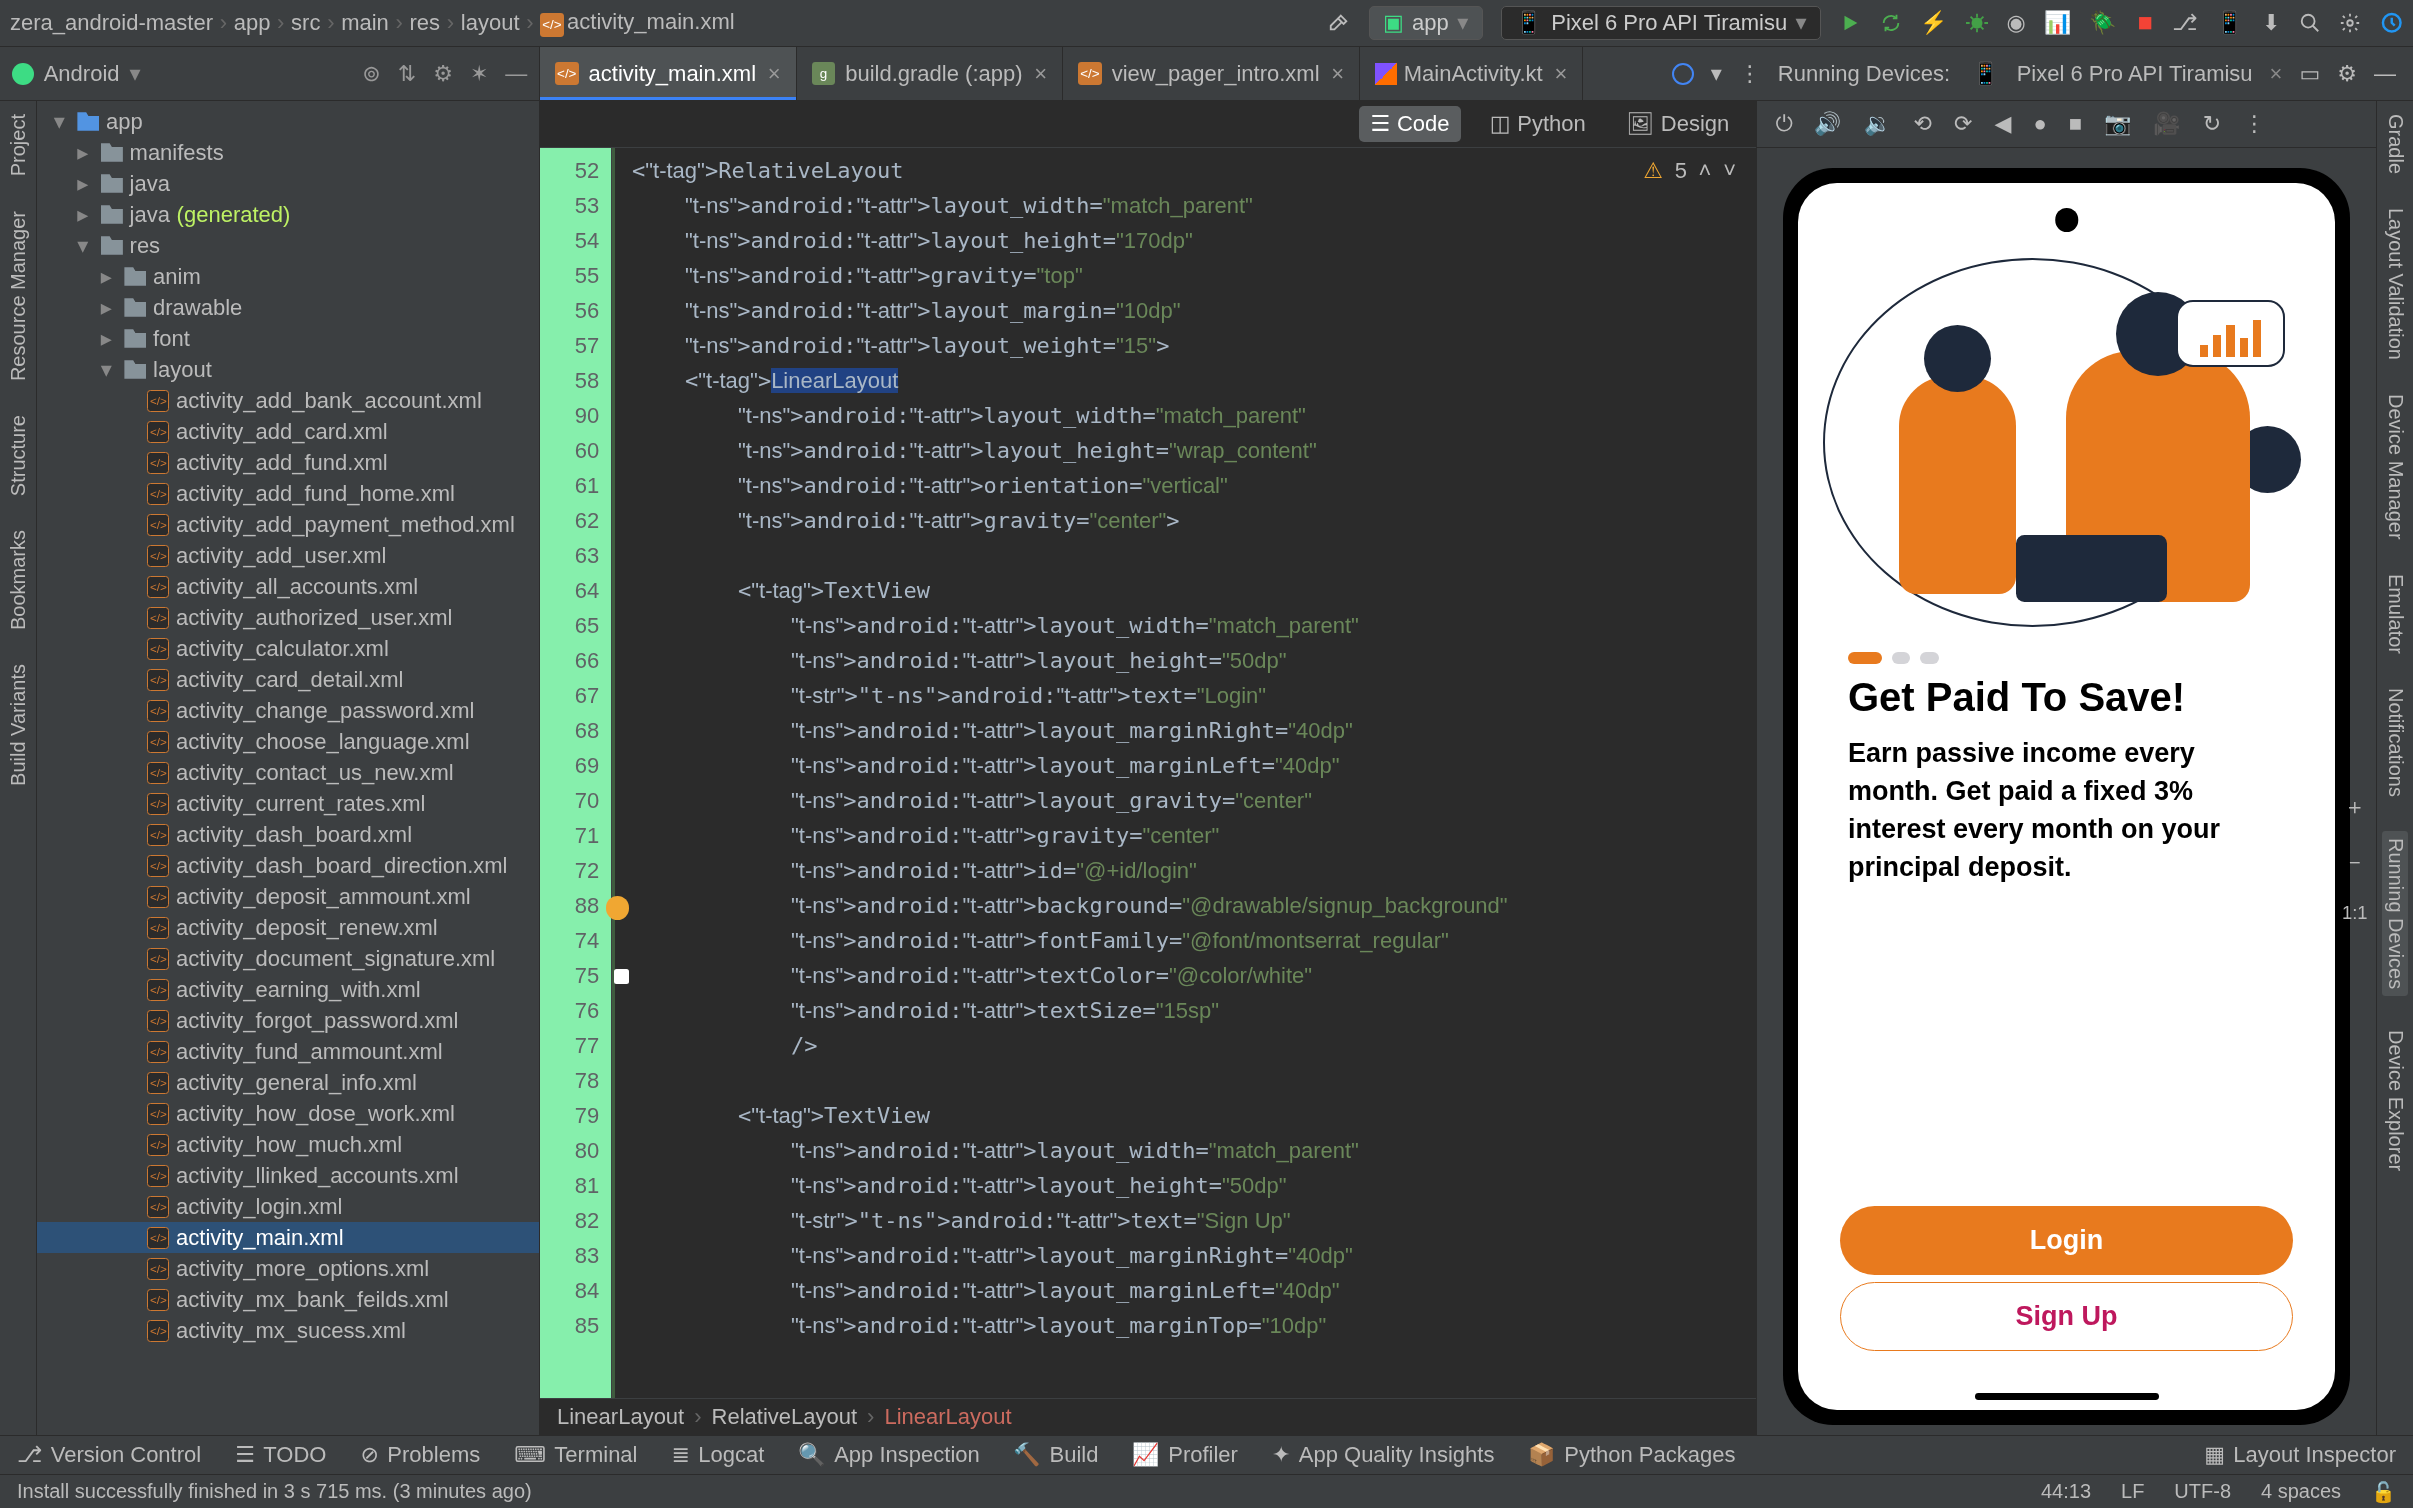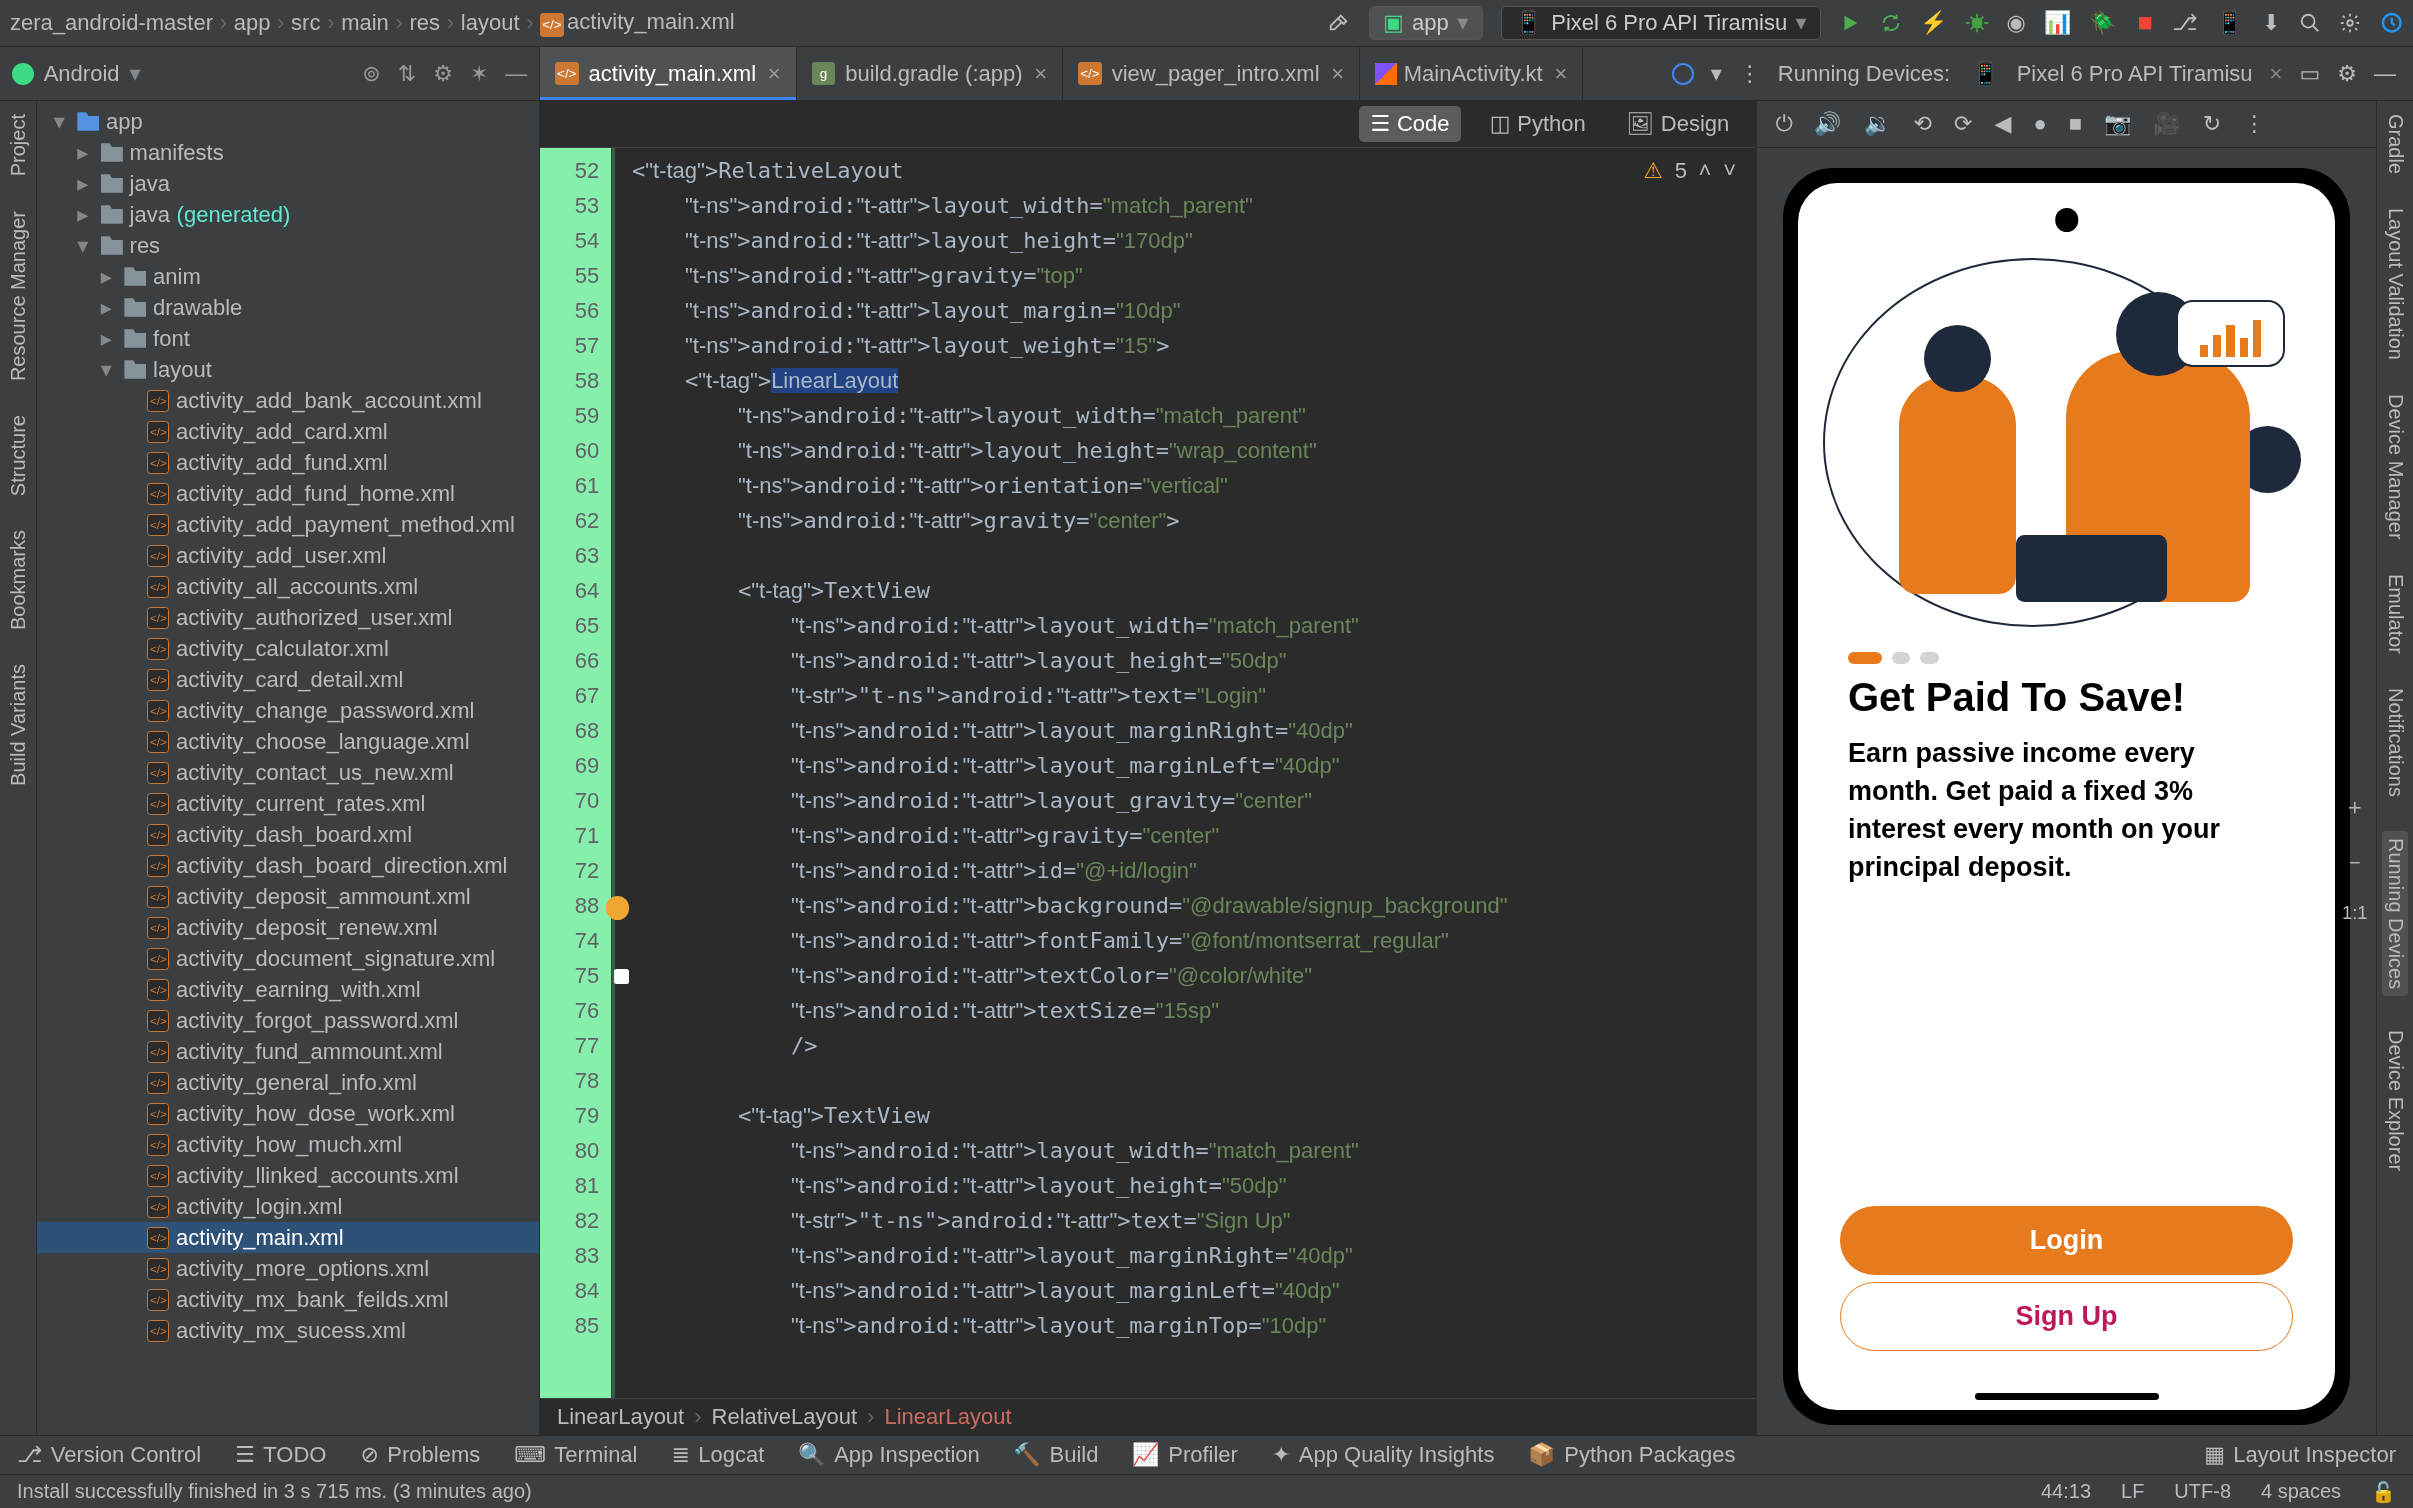--- a/index.html
+++ b/index.html
@@ -87,21 +87,21 @@
 .tree-row .chev { color:#888; width:17px; display:inline-block; }
 .folder-ico {
   display:inline-block; width:22px; height:18.4px; background:#87939a;
   clip-path: polygon(0 0,40% 0,50% 20%,100% 20%,100% 100%,0 100%);
 }
 .xml-file-ico {
   display:inline-flex; width:22px; height:22px; background:#2b2b2b;
   border:0.8px solid #cc7832; border-radius:3.4px; align-items:center;
   justify-content:center; color:#cc7832; font-size:11.7px;
 }
-.tree-row .dim { color:#5eead4; }
+.tree-row .dim { color:#bef264; }
 
 
 .editorcol { flex:1; display:flex; flex-direction:column; background:#2b2b2b; min-width:0; }
 .editor-toolbar {
   height:47px; display:flex; justify-content:flex-end; align-items:center;
   padding:0 15px; gap:17px; border-bottom:0.8px solid #3c3f41;
 }
 .view-btn {
   display:flex; align-items:center; gap:6.7px; padding:5px 11.7px; border-radius:5px; color:#bbb;
 }
@@ -636,21 +636,21 @@
     </div>
     <div class="editor-body">
       <div class="gutter" id="gutter">
           <div>52</div>
           <div>53</div>
           <div>54</div>
           <div>55</div>
           <div>56</div>
           <div>57</div>
           <div>58</div>
-          <div>59</div>
+          <div>90</div>
           <div>60</div>
           <div>61</div>
           <div>62</div>
           <div>63</div>
           <div>64</div>
           <div>65</div>
           <div>66</div>
           <div>67</div>
           <div>68</div>
           <div>69</div>

